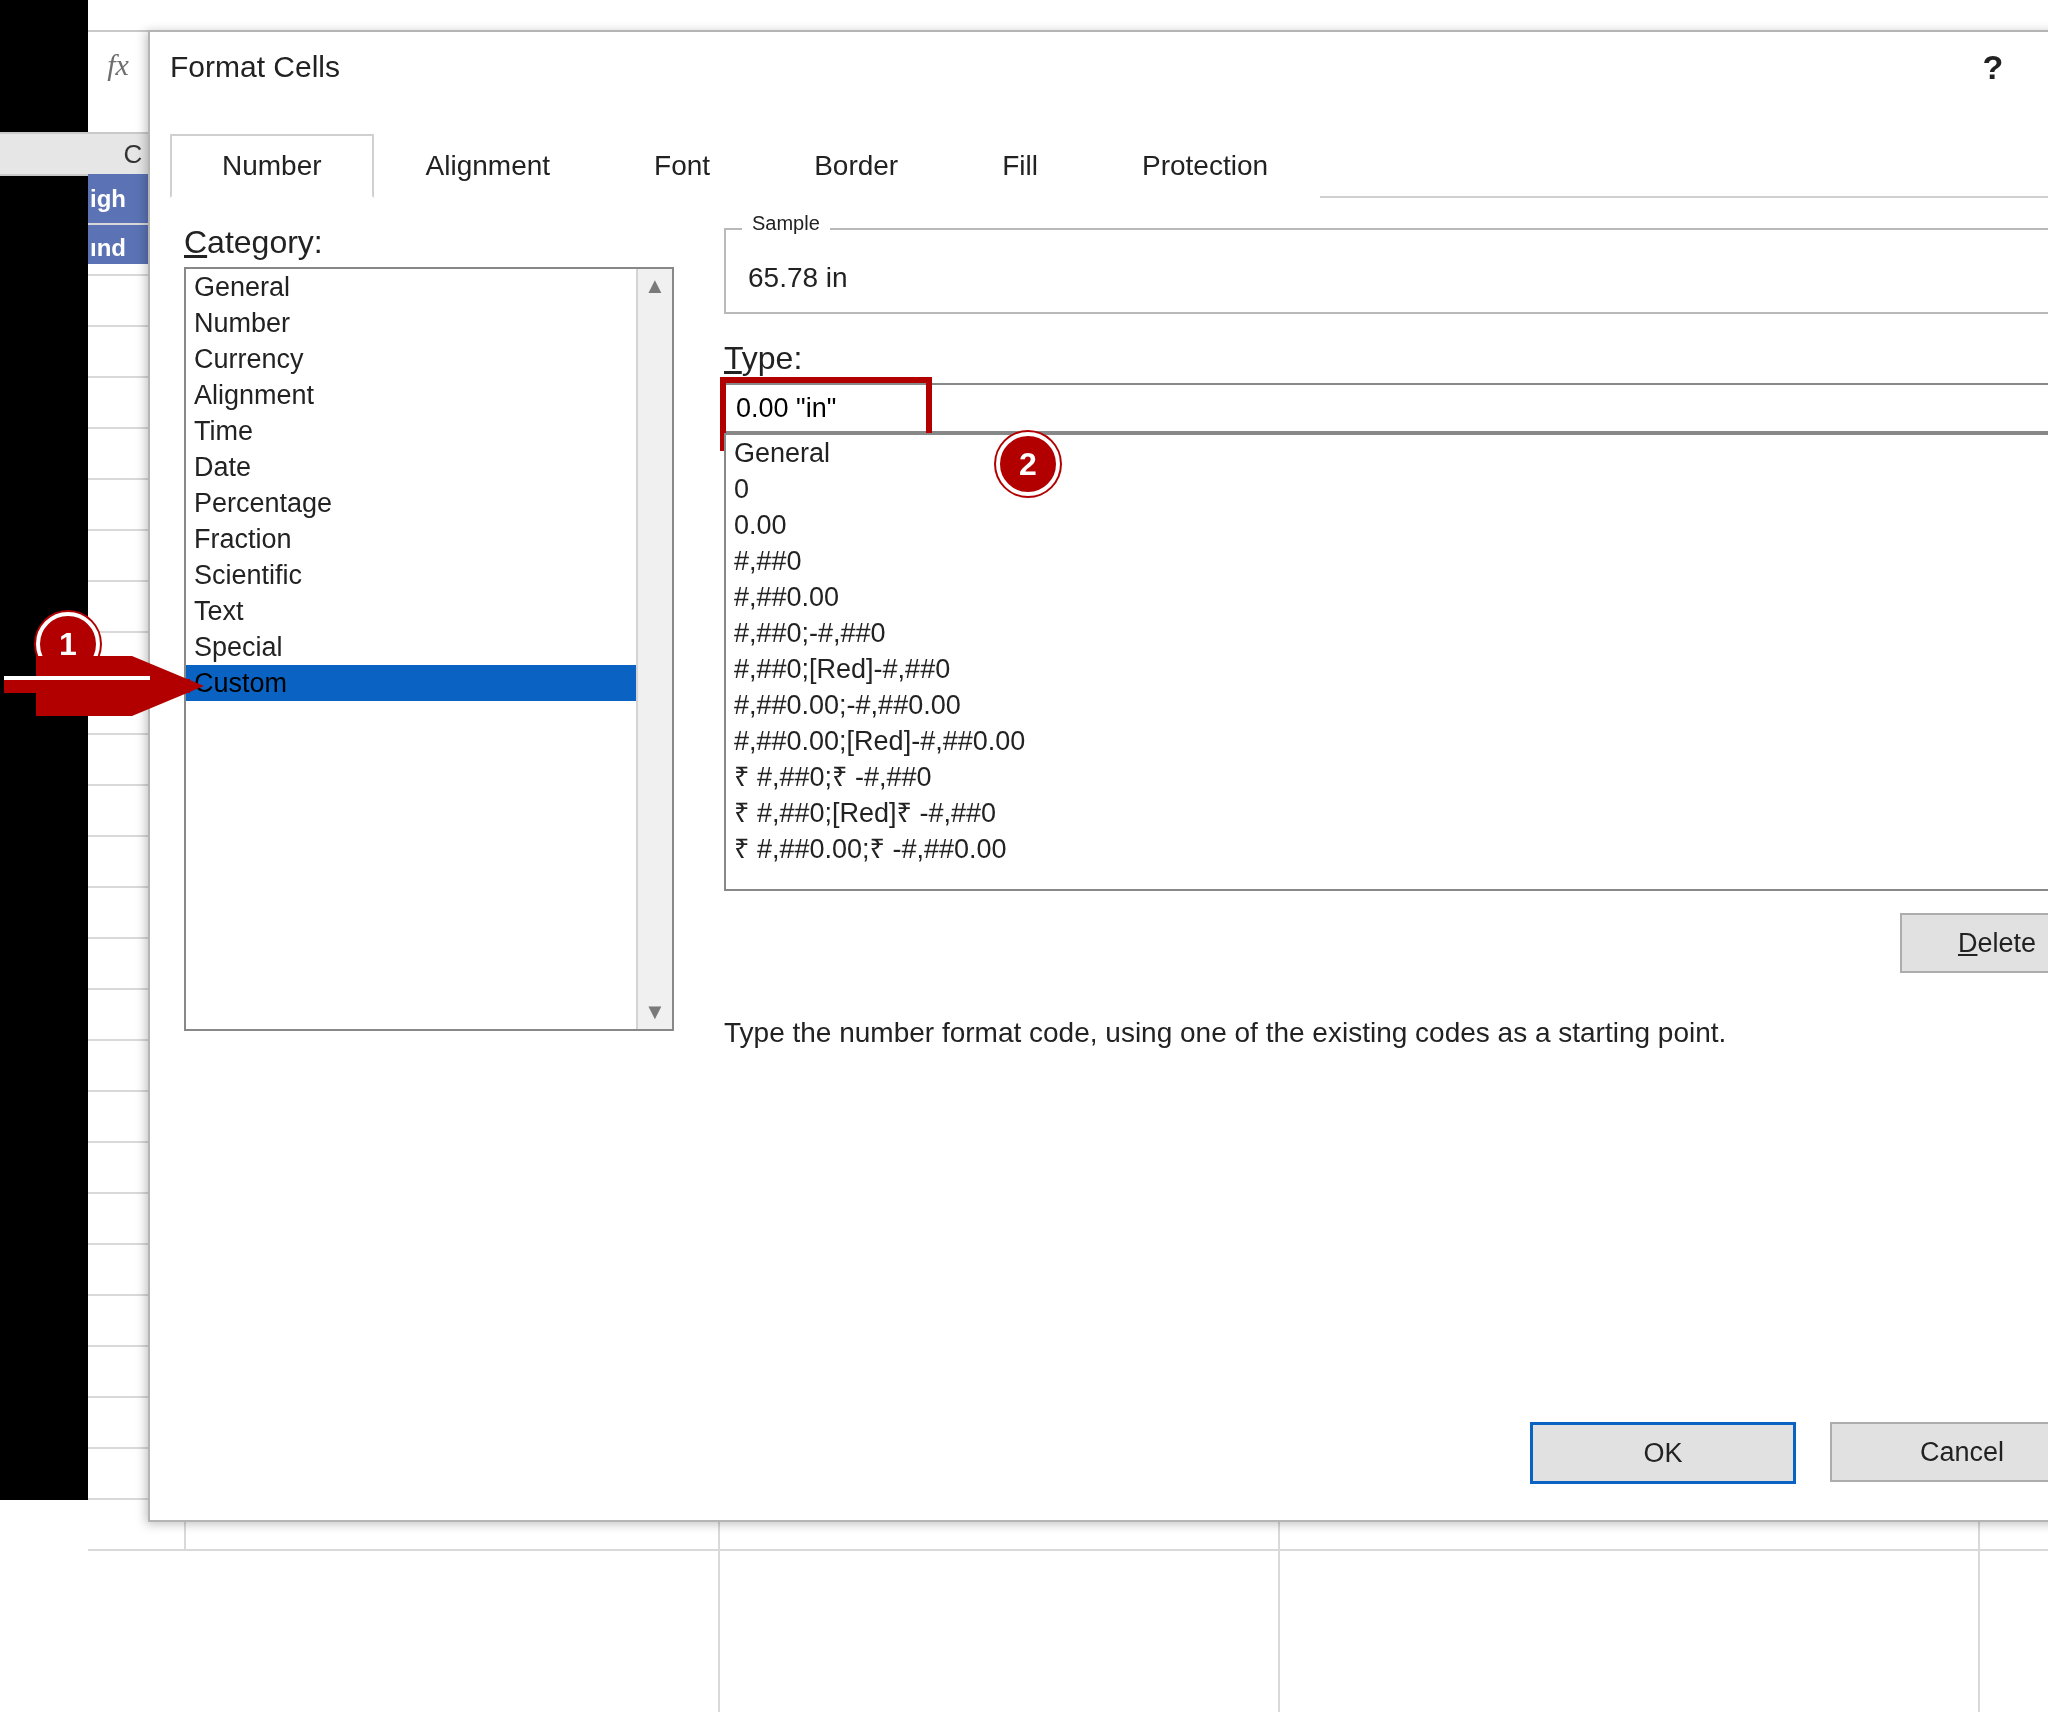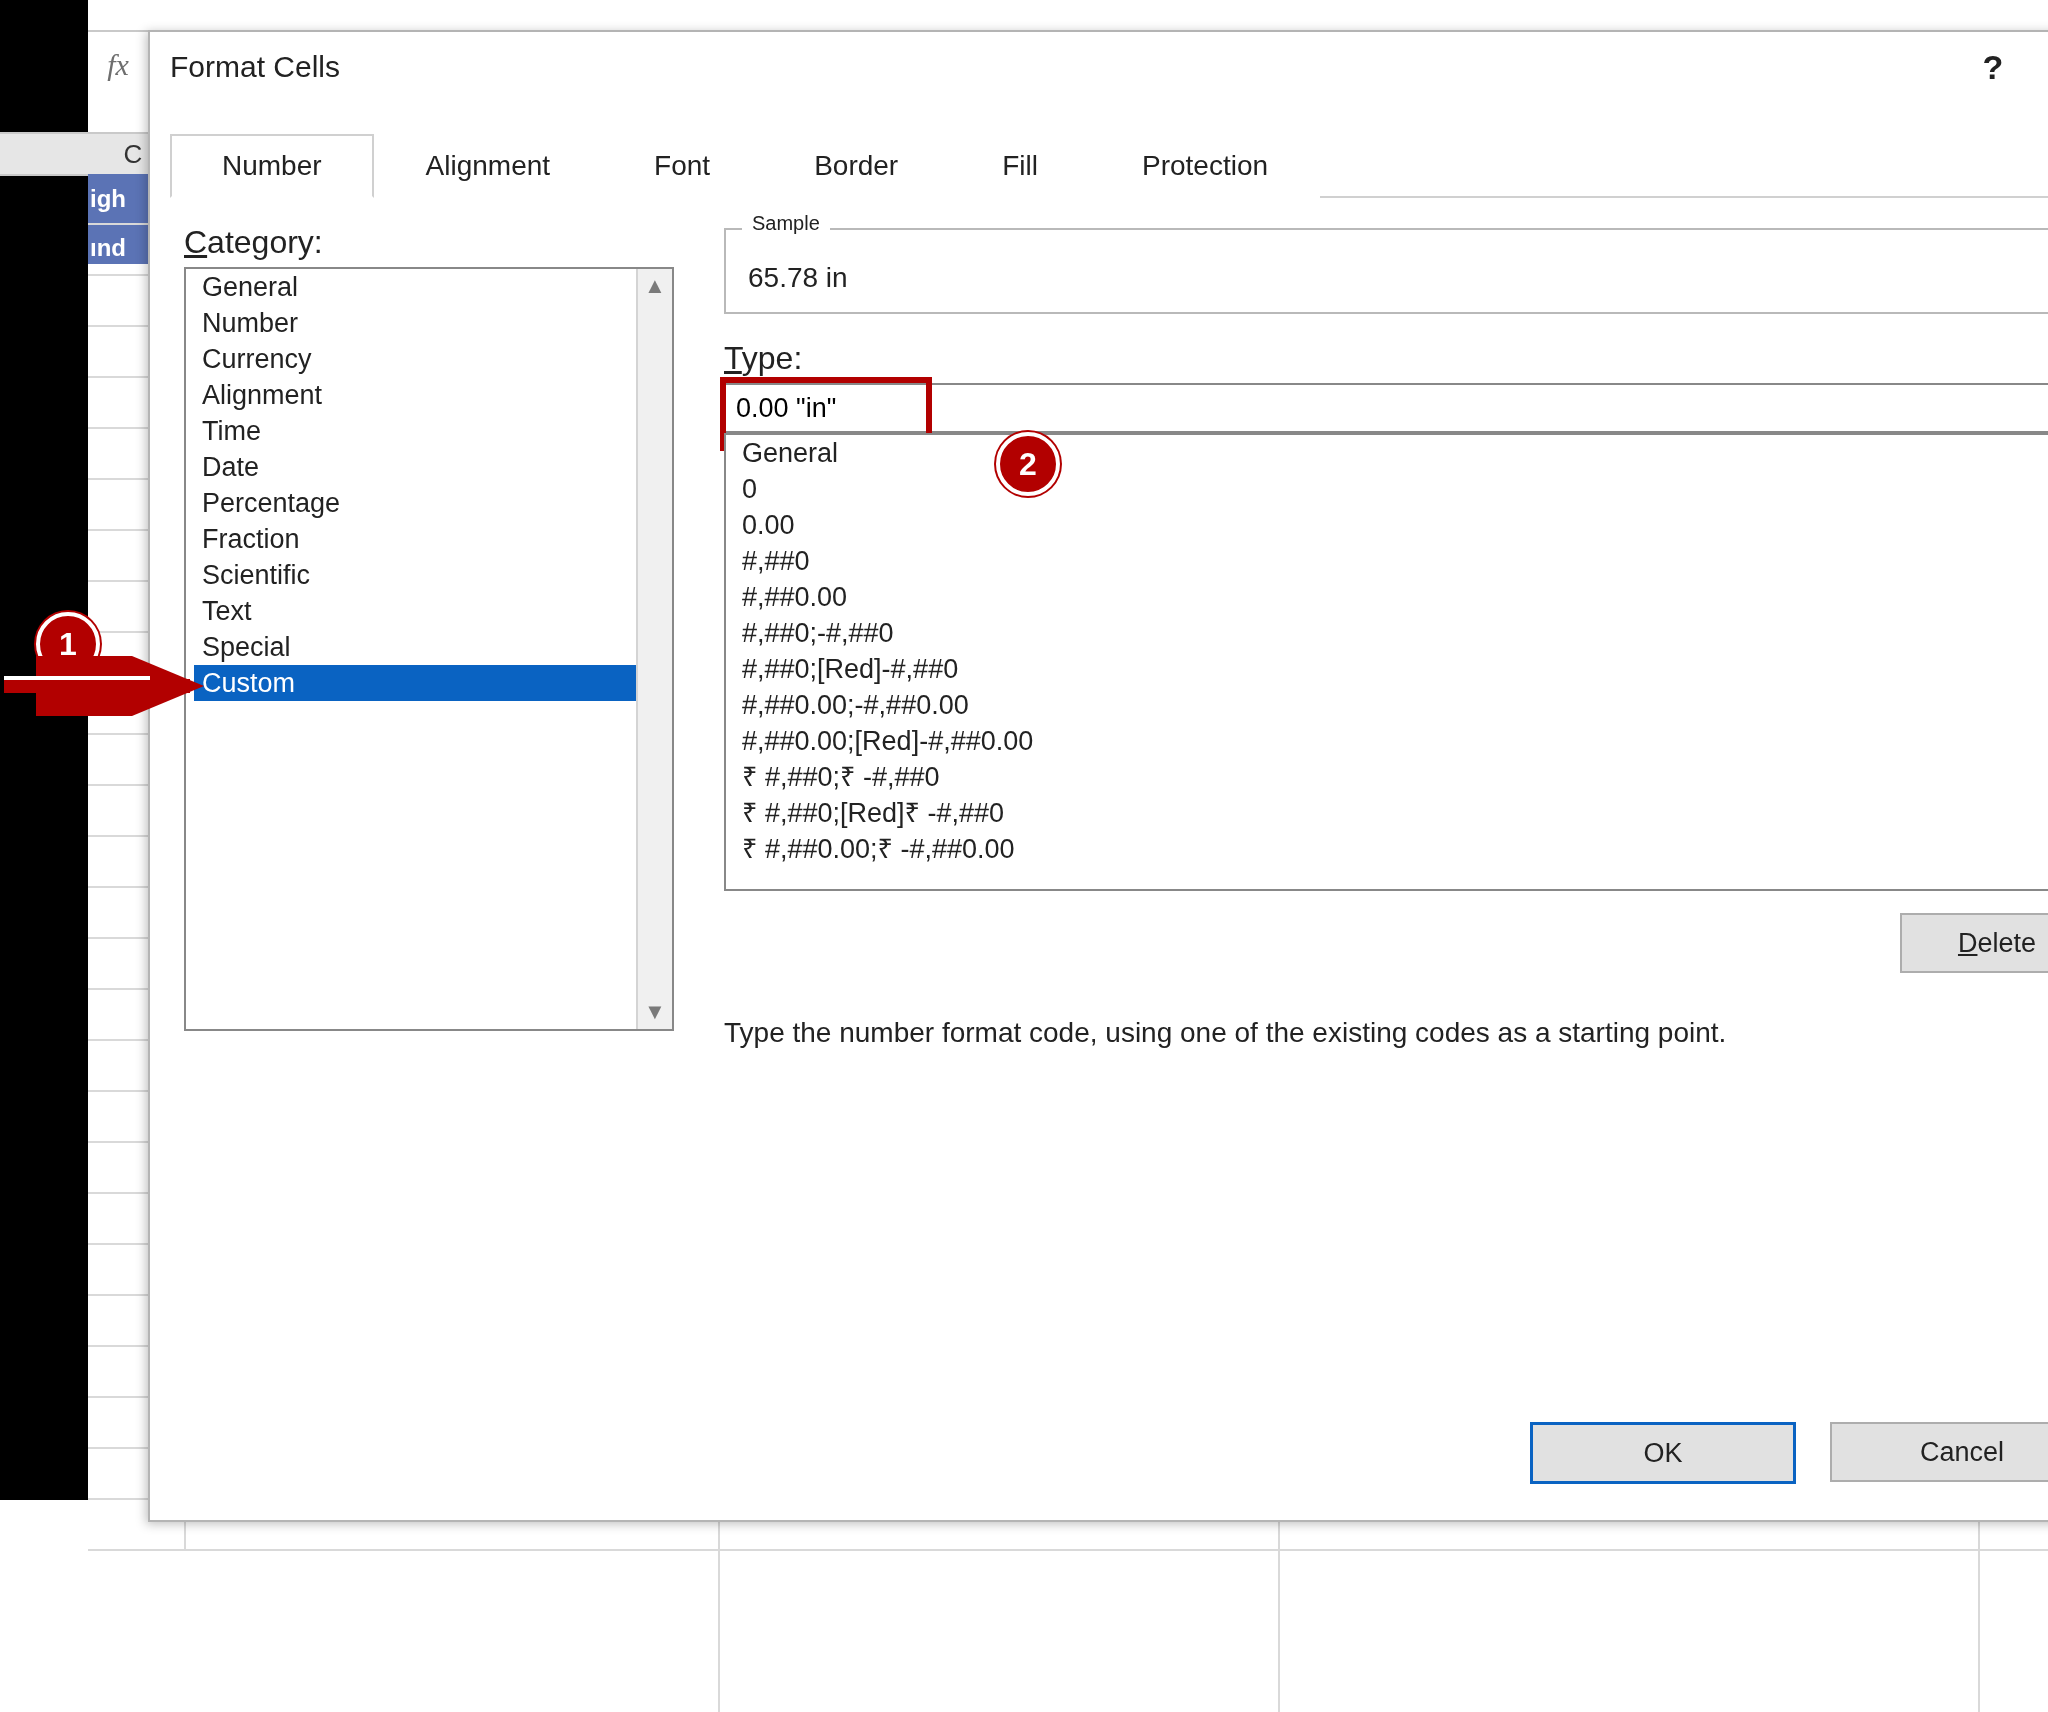--- a/index.html
+++ b/index.html
@@ -191,32 +191,31 @@
     height: 760px;
     border: 2px solid #888;
     background: #fff;
     position: relative;
     overflow: hidden;
   }
   .listbox .items {
     position: absolute;
     left: 0; top: 0; right: 34px; bottom: 0;
     overflow: hidden;
-    padding-left: 8px;
   }
   .listbox .item {
     height: 36px;
     line-height: 36px;
     padding-left: 8px;
     font-size: 27px;
     cursor: pointer;
   }
   .listbox .item.selected {
     background: #0a63c2;
-    color: #ffffff;
+    color: #000000;
   }
   .listbox .sb {
     position: absolute;
     right: 0; top: 0;
     width: 34px;
     height: 100%;
     background: #f0f0f0;
     border-left: 2px solid #d4d4d4;
     display: flex;
     flex-direction: column;

